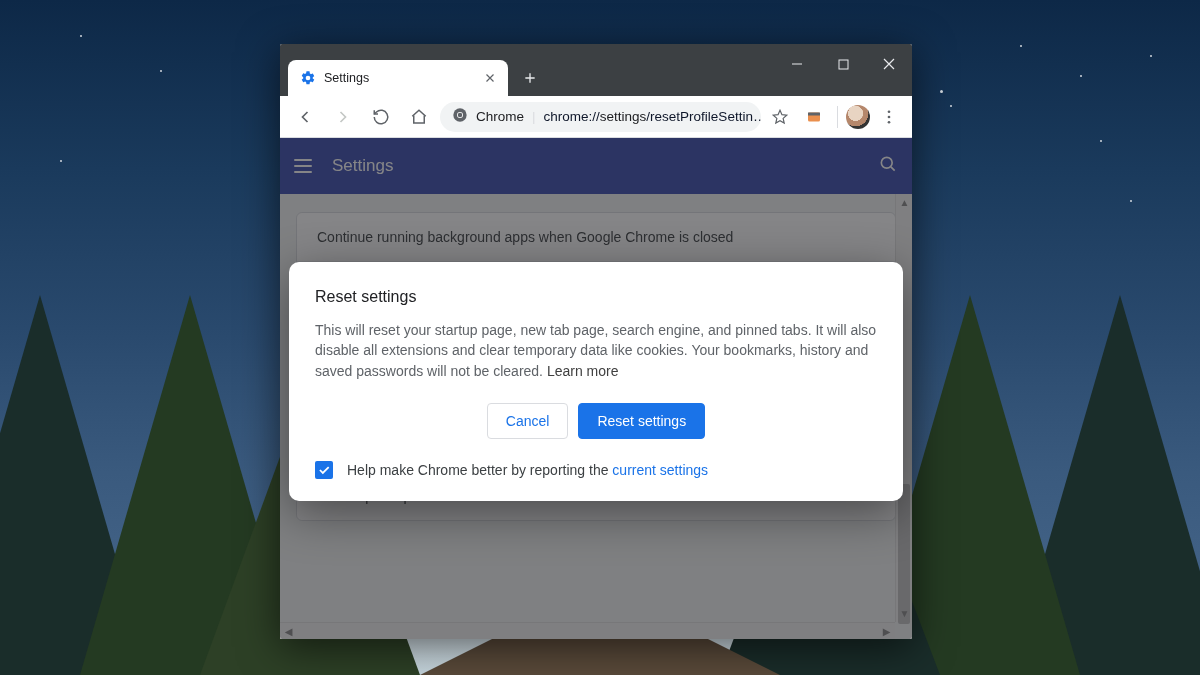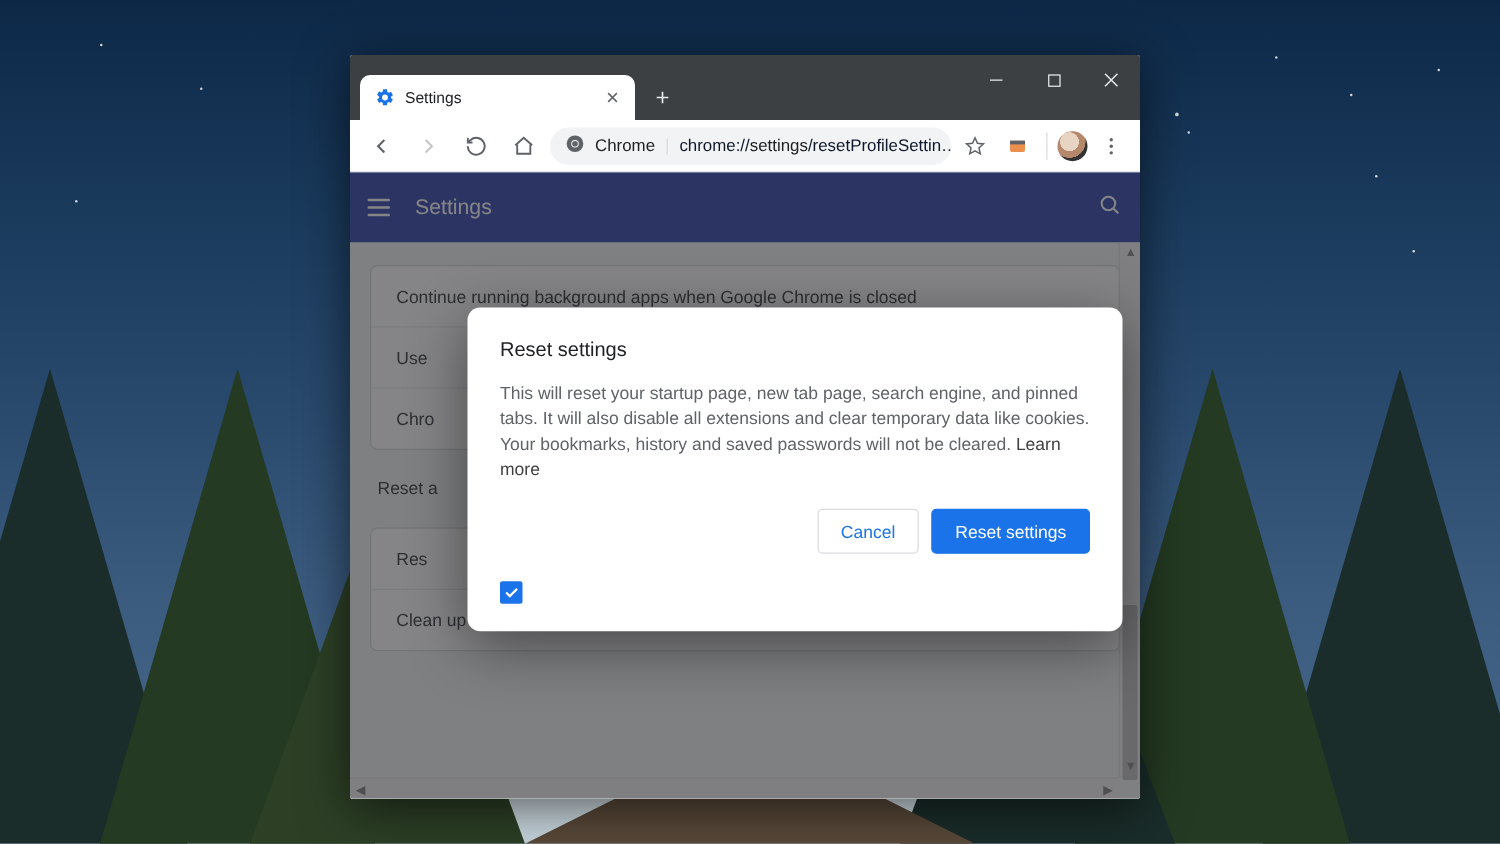--- a/index.html
+++ b/index.html
@@ -72,28 +72,28 @@
 
   .card { background:#fff; border:1px solid #dadce0; border-radius:6px; margin-top:18px; }
   .row { padding:16px 20px; font-size:14px; color:#3c4043; display:flex; align-items:center; }
   .row + .row { border-top:1px solid #e8eaed; }
   .sect-title { font-size:14px; color:#3c4043; padding:22px 6px 6px 6px; }
   .disa { position:absolute; top:174px; right:20px; color:#1a73e8; font-size:14px; }
 
   .dim { position:absolute; inset:0; background:rgba(32,33,36,.55); }
 
   .dialog {
-    position:absolute; top:202px; left:50%; transform:translateX(-50%);
-    width:524px; background:#fff; border-radius:10px; box-shadow:0 12px 48px rgba(0,0,0,.45);
-    padding:26px 26px 22px 26px; z-index:5;margin-left:40px;
+    position:absolute; top:218px; left:50%; transform:translateX(-50%);
+    width:614px; background:#fff; border-radius:10px; box-shadow:0 12px 48px rgba(0,0,0,.45);
+    padding:26px 26px 22px 26px; z-index:5;
   }
   .dlg-title { font-size:16px; color:#202124; margin-bottom:14px; }
   .dlg-body { font-size:14px; color:#5f6368; line-height:1.45; }
   .dlg-body a { color:#404040; text-decoration:none; }
-  .dlg-actions { display:flex; justify-content:flex-end; gap:10px; margin-top:22px; }
+  .dlg-actions { display:flex; justify-content:center; gap:10px; margin-top:22px; }
   .btn { height:36px; padding:0 18px; border-radius:4px; font-size:14px; font-weight:500; display:flex; align-items:center; cursor:pointer; }
   .btn-sec { background:#fff; border:1px solid #dadce0; color:#1a73e8; }
   .btn-pri { background:#1a73e8; color:#fff; border:1px solid #1a73e8; }
   .dlg-foot { display:flex; align-items:center; gap:14px; margin-top:22px; font-size:14px; color:#3c4043; }
   .chk { width:18px; height:18px; background:#1a73e8; border-radius:2px; display:flex; align-items:center; justify-content:center; cursor:pointer; }
   .chk svg { width:14px; height:14px; }
   .dlg-foot a { color:#1a73e8; text-decoration:none; }
 </style>
 </head>
 <body>
@@ -276,16 +276,19 @@
     <div class="dlg-actions">
       <div class="btn btn-sec">Cancel</div>
       <div class="btn btn-pri">Reset settings</div>
     </div>
     <div class="dlg-foot">
       <div class="chk">
         <svg viewBox="0 0 24 24" fill="none" stroke="#fff" stroke-width="3">
             <path d="M5 12l5 5L20 7"></path>
           </svg>
       </div>
+      <div>
+        <span>Help make Chrome better by reporting the </span><a href="#">current settings</a>
+      </div>
     </div>
   </div>
 
 </div>
 
 </body></html>

